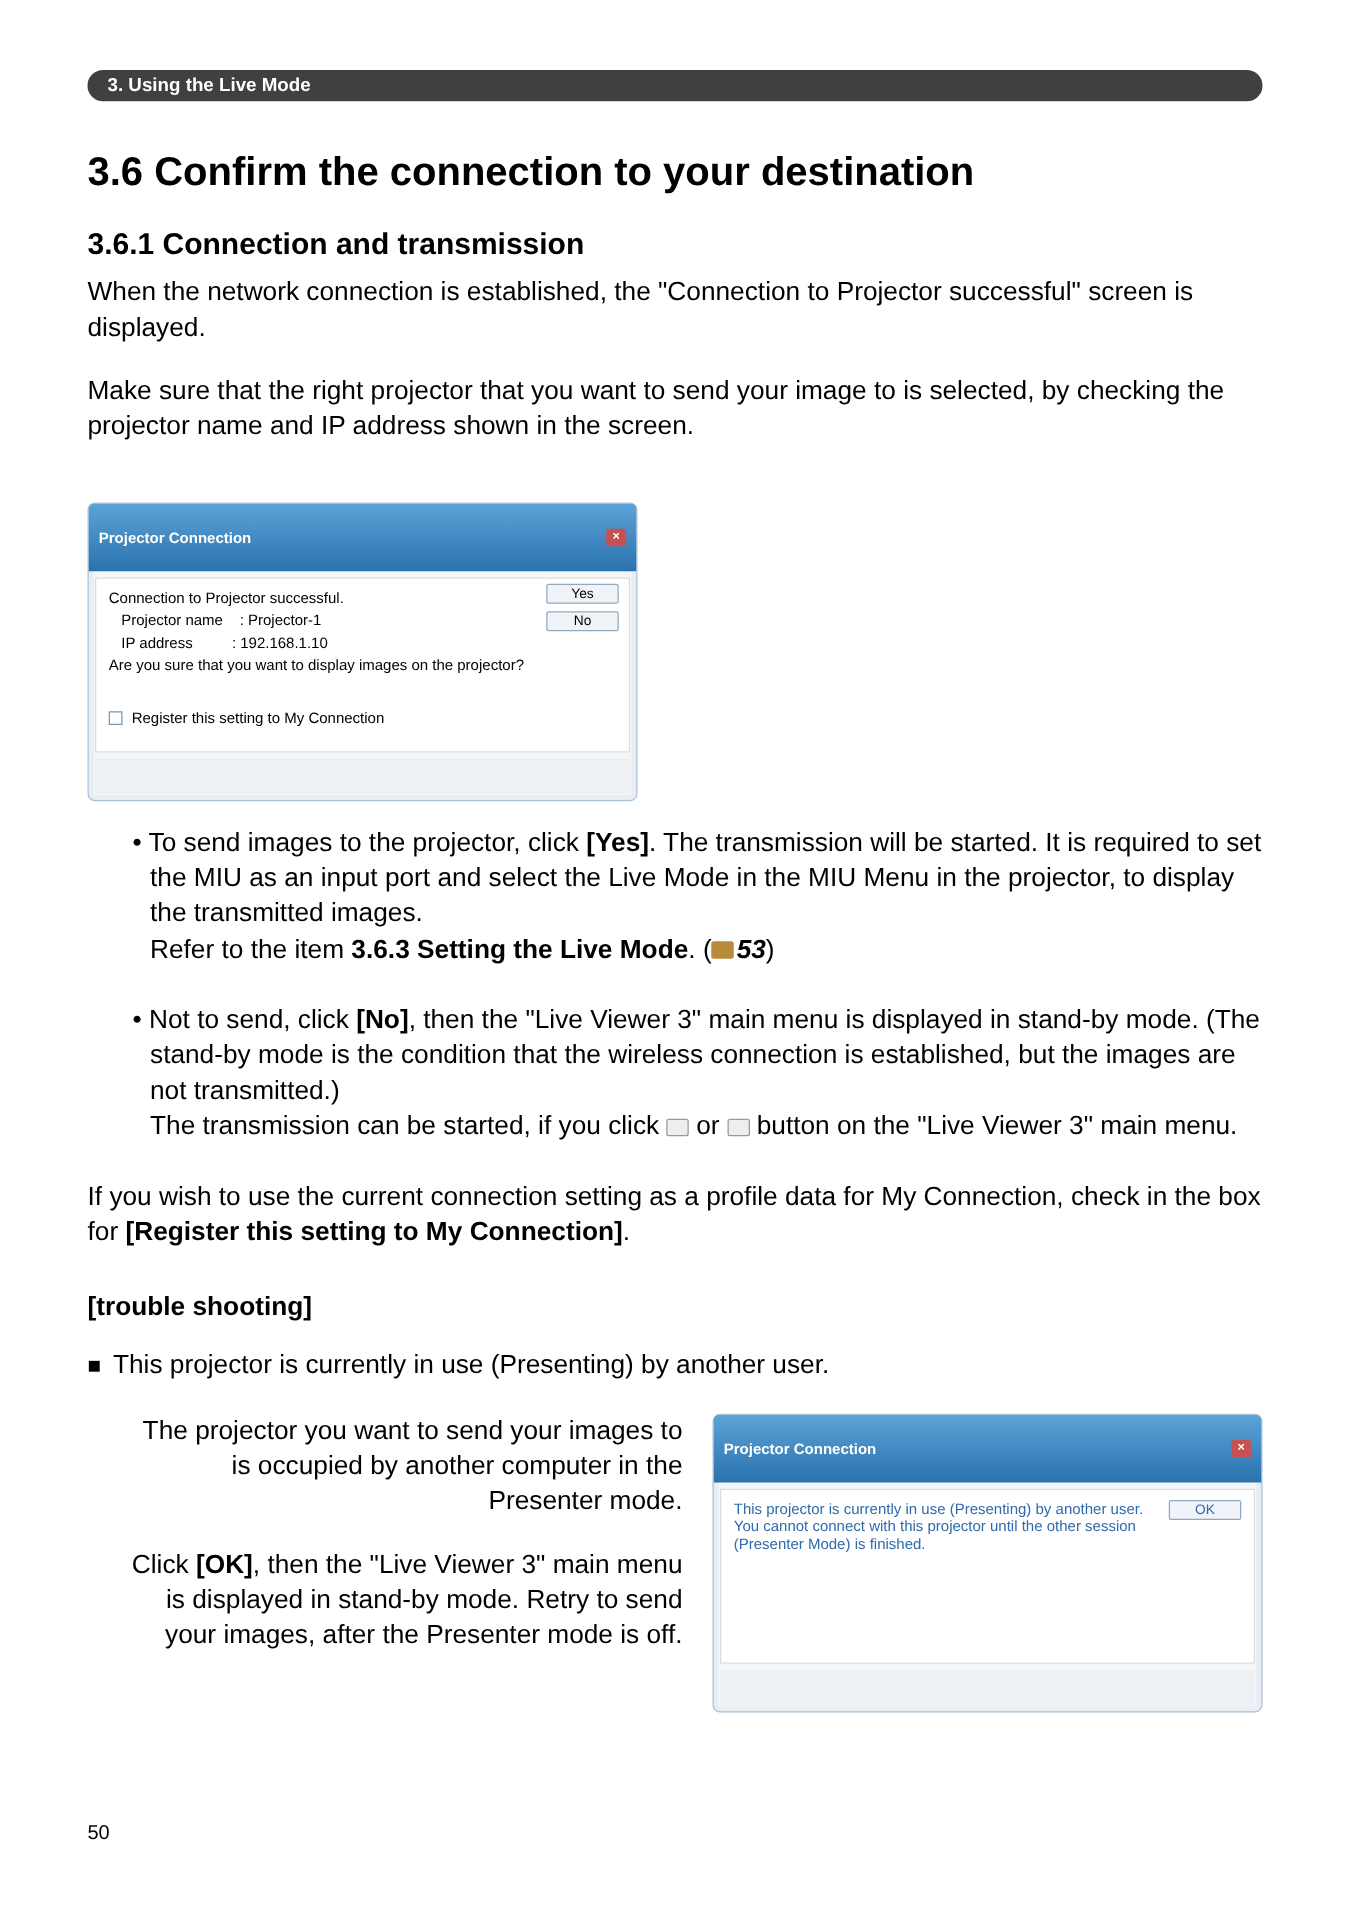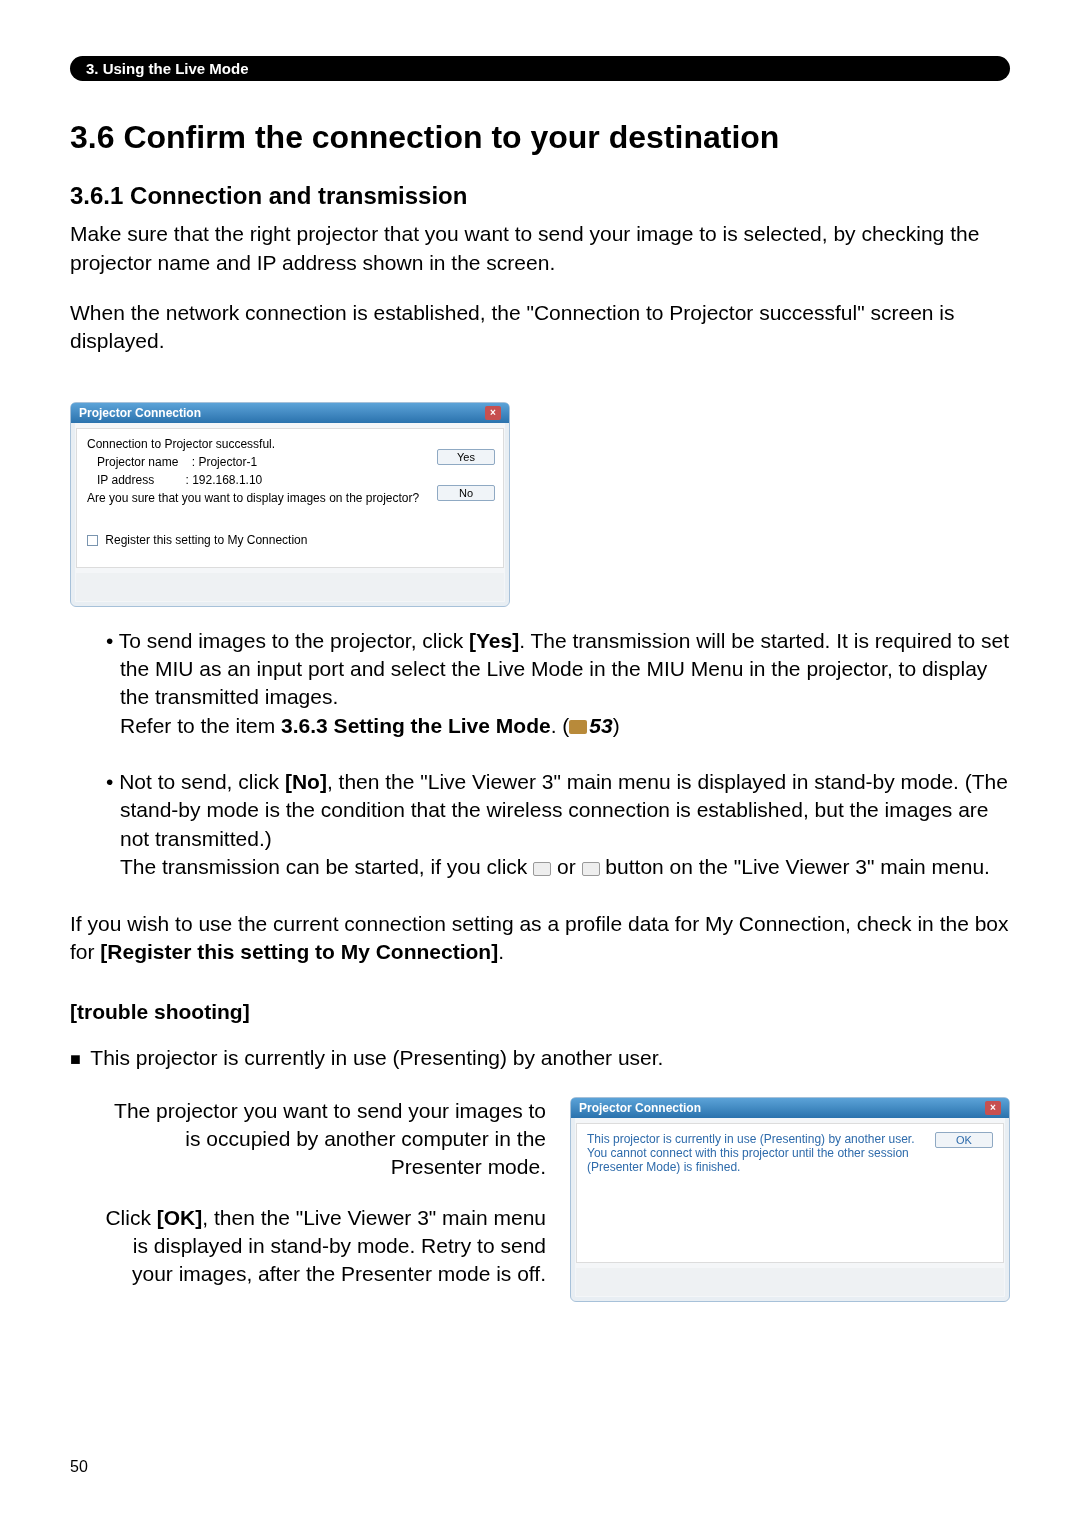--- a/index.html
+++ b/index.html
@@ -6,21 +6,21 @@
     body {
       width: 1080px;
       height: 1532px;
       background: #fff;
       font-family: Arial, Helvetica, sans-serif;
       color: #000;
       padding: 56px 70px 40px 70px;
       position: relative;
     }
     .breadcrumb {
-      background: #000000;
+      background: #404040;
       border-radius: 14px;
       padding: 4px 16px;
       color: #fff;
       font-size: 15px;
       font-weight: bold;
       margin-bottom: 38px;
     }
     h1 {
       font-size: 32px;
       font-weight: 900;
@@ -45,21 +45,21 @@
       border-radius: 6px;
       background: #f4f6f8;
       font-size: 12px;
       flex-shrink: 0;
       box-shadow: 0 0 0 4px #e8eef3 inset;
     }
     .dialog-title {
       background: linear-gradient(#5ca3d8, #2a72ad);
       color: #fff;
       font-weight: bold;
-      padding: 3px 8px;
+      padding: 20px 8px;
       border-radius: 4px 4px 0 0;
       display: flex;
       justify-content: space-between;
       align-items: center;
     }
     .dialog-close {
       background: #c75050;
       color: #fff;
       width: 16px;
       height: 14px;
@@ -95,21 +95,21 @@
     .dlg-btn {
       display: inline-block;
       border: 1px solid #8fa9c3;
       background: #f0f4f8;
       padding: 1px 0;
       width: 58px;
       text-align: center;
       font-size: 11px;
       border-radius: 2px;
     }
-    .dlg-btns { position: absolute; right: 8px; top: 20px; display: flex; flex-direction: column; gap: 20px; }
+    .dlg-btns { position: absolute; right: 8px; top: 4px; display: flex; flex-direction: column; gap: 6px; }
     .checkbox-box {
       display: inline-block;
       width: 11px;
       height: 11px;
       border: 1px solid #7a95af;
       background: #fff;
       vertical-align: middle;
       margin-right: 4px;
     }
     .bullets { padding-left: 36px; font-size: 21px; line-height: 1.35; }
@@ -153,22 +153,22 @@
 </head>
 <body>
 
 <div class="breadcrumb">3. Using the Live Mode</div>
 
 <h1>3.6 Confirm the connection to your destination</h1>
 
 <div class="row1">
   <div class="col-text">
     <h2>3.6.1 Connection and transmission</h2>
+    <div class="para">When the network connection is established, the "Connection to Projector successful" screen is displayed.</div>
     <div class="para">Make sure that the right projector that you want to send your image to is selected, by checking the projector name and IP address shown in the screen.</div>
-    <div class="para">When the network connection is established, the "Connection to Projector successful" screen is displayed.</div>
   </div>
   <div class="dialog">
     <div class="dialog-title">
       <span>Projector Connection</span>
       <span class="dialog-close">×</span>
     </div>
     <div class="dialog-body">
       <div class="dlg-btns">
         <span class="dlg-btn">Yes</span>
         <span class="dlg-btn">No</span>

